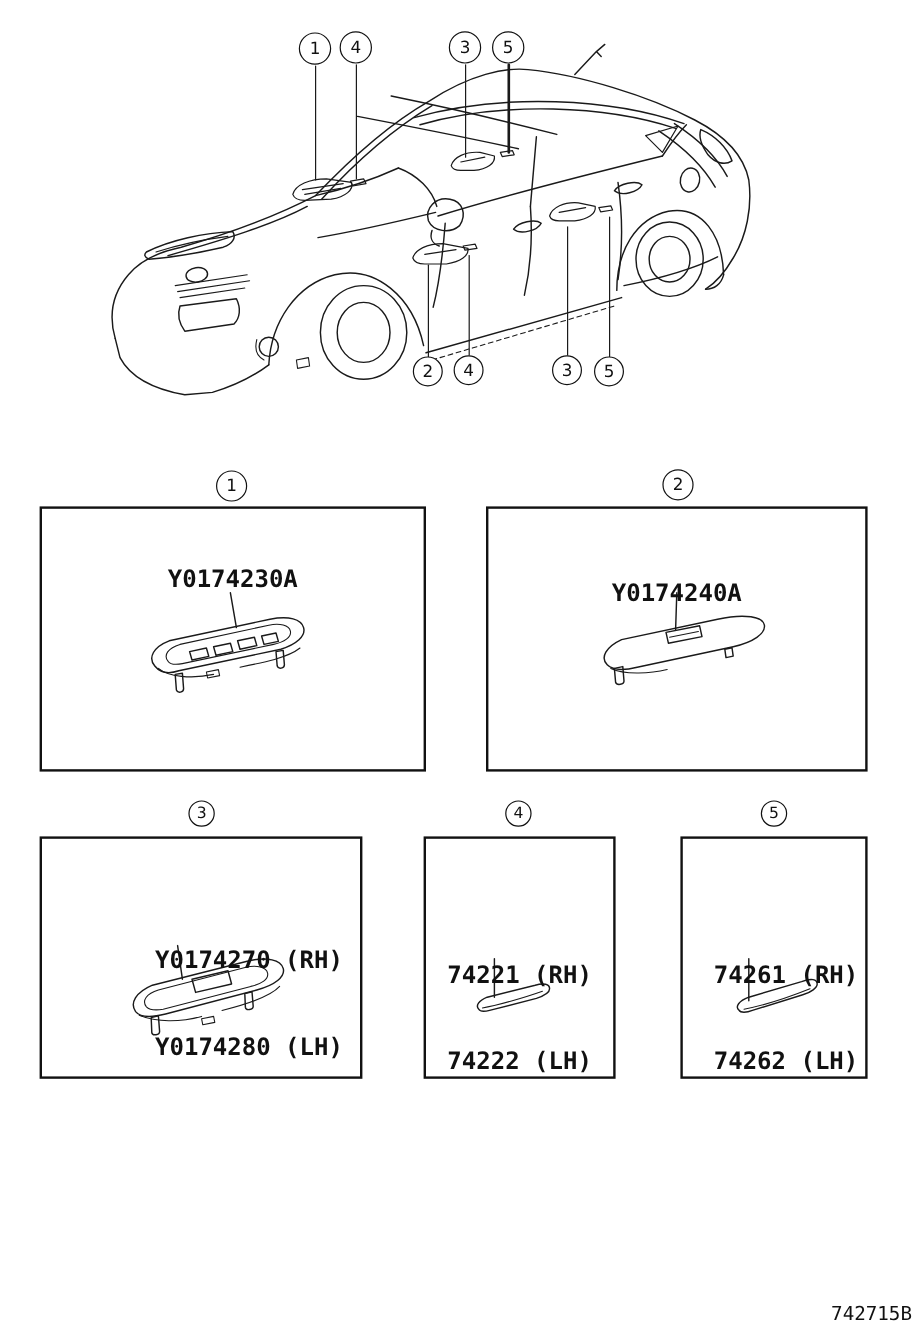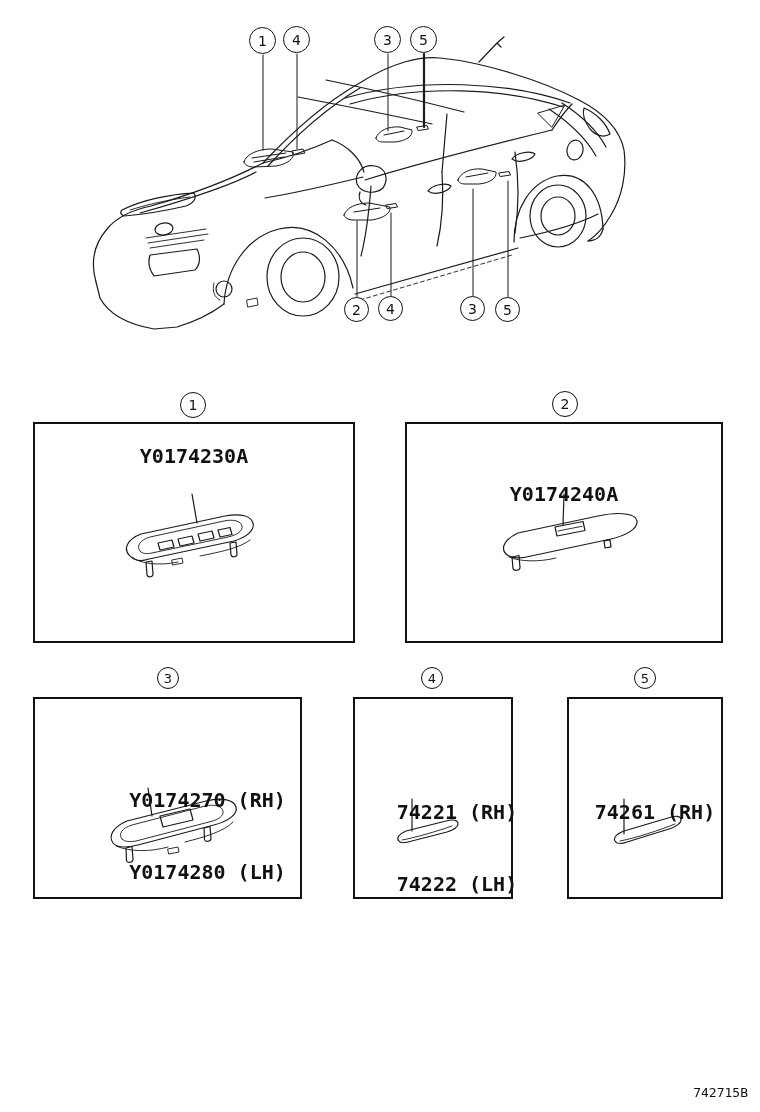--- a/index.html
+++ b/index.html
@@ -5,21 +5,21 @@
   html,body{margin:0;padding:0;background:#fff;}
   .page{position:relative;width:760px;height:1112px;background:#ffffff;overflow:hidden;
         font-family:"DejaVu Sans Mono","Liberation Mono",monospace;color:#111;}
   .art{position:absolute;left:0;top:0;z-index:2;pointer-events:none;}
   .pbox{position:absolute;border:2px solid #111;background:#fff;z-index:1;box-sizing:border-box;}
   .callout{position:absolute;border:1.4px solid #111;border-radius:50%;background:#fff;
            display:flex;align-items:center;justify-content:center;z-index:3;
            font-family:"DejaVu Sans","Liberation Sans",sans-serif;font-size:14px;color:#111;box-sizing:border-box;}
   .plabel{position:absolute;text-align:center;font-weight:bold;font-size:20px;line-height:24px;
           z-index:3;white-space:pre;color:#111;}
-  .footer-code{position:absolute;right:12px;top:1085px;font-size:13px;z-index:3;color:#111;}
+  .footer-code{position:absolute;right:0;top:1085px;font-size:16px;z-index:3;color:#111;}
 </style>
 </head>
 <body>
 
 <div class="page">
 
   <svg class="art" width="760" height="1112" viewBox="0 0 760 1112" fill="none" stroke="#1a1a1a" stroke-width="1.2" stroke-linecap="round" stroke-linejoin="round">
 
     <g>
       <path d="M96,282 C90,261 95,243 107,229 C116,218 132,210 151,206 C193,194 234,178 263,163 C296,128 330,100 358,84 C392,62 421,56 440,58 C482,62 541,80 579,100 C606,114 620,130 624,150 C627,173 622,197 611,215 C604,227 596,236 588,241"></path>
@@ -166,49 +166,50 @@
       <span>3</span>
     </div>
   <div class="callout" style="left:495px;top:297px;width:25px;height:25px;">
       <span>5</span>
     </div>
 
   <div class="callout" style="left:180px;top:392px;width:26px;height:26px;">
       <span>1</span>
     </div>
   <div class="pbox" style="left:33px;top:422px;width:322px;height:221px;"></div>
-  <div class="plabel" style="left:33px;top:444px;width:322px;"><span>Y0174230A</span></div>
+  <div class="plabel" style="left:33px;top:470px;width:322px;"><span>Y0174230A</span></div>
 
   <div class="callout" style="left:552px;top:391px;width:26px;height:26px;">
       <span>2</span>
     </div>
   <div class="pbox" style="left:405px;top:422px;width:318px;height:221px;"></div>
   <div class="plabel" style="left:405px;top:482px;width:318px;"><span>Y0174240A</span></div>
 
   <div class="callout" style="left:157px;top:667px;width:22px;height:22px;font-size:13px;">
       <span>3</span>
     </div>
   <div class="pbox" style="left:33px;top:697px;width:269px;height:202px;"></div>
   <div class="plabel" style="left:33px;top:740px;width:269px;padding-left:40px;">
     <div>Y0174270 (RH)</div>
     <div>Y0174280 (LH)</div>
   </div>
 
   <div class="callout" style="left:421px;top:667px;width:22px;height:22px;font-size:13px;">
       <span>4</span>
     </div>
   <div class="pbox" style="left:353px;top:697px;width:160px;height:202px;"></div>
-  <div class="plabel" style="left:353px;top:752px;width:160px;margin-left:24px;">
+  <div class="plabel" style="left:353px;top:752px;width:160px;">
     <div>74221 (RH)</div>
     <div>74222 (LH)</div>
   </div>
 
   <div class="callout" style="left:634px;top:667px;width:22px;height:22px;font-size:13px;">
       <span>5</span>
     </div>
   <div class="pbox" style="left:567px;top:697px;width:156px;height:202px;"></div>
   <div class="plabel" style="left:567px;top:752px;width:176px;">
     <div>74261 (RH)</div>
+    <div>74262 (LH)</div>
   </div>
 
   <div class="footer-code">742715B</div>
 
 </div>
 
 </body></html>

